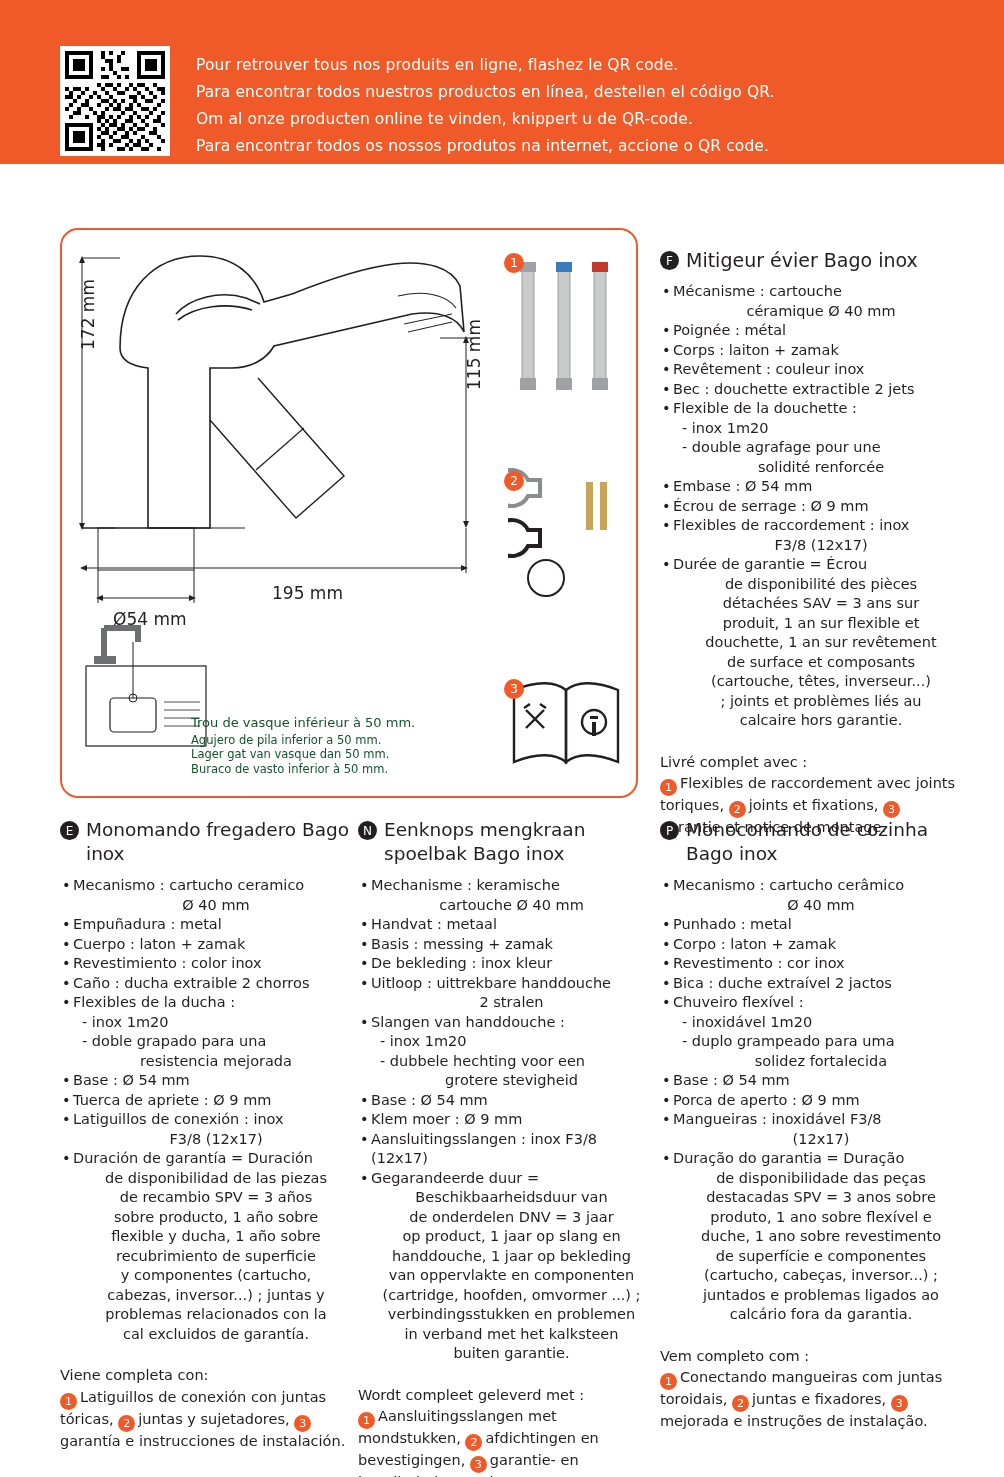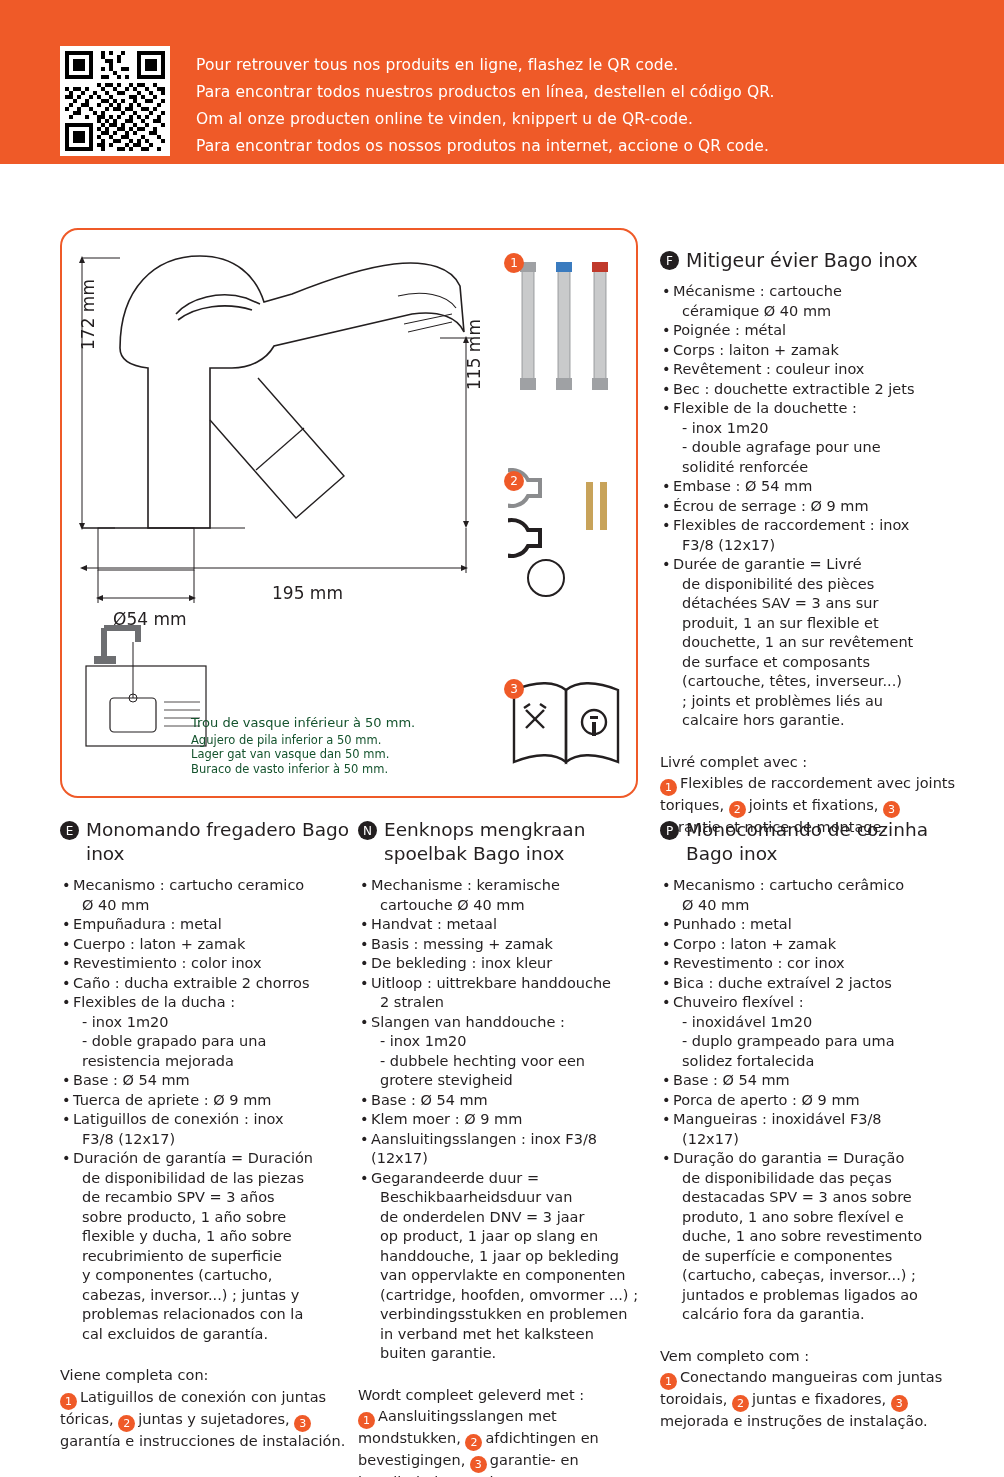--- a/index.html
+++ b/index.html
@@ -75,21 +75,21 @@
   }
   ul.specs { list-style:none; margin:0; padding:0; }
   ul.specs li {
     font-size:14.5px; line-height:19.5px; padding-left:13px; position:relative;
     margin-bottom:0;
   }
   ul.specs li.bullet::before {
     content:"•"; position:absolute; left:2px; top:0; color:#231f20;
   }
   ul.specs li.sub { padding-left:22px; }
-  ul.specs li.cont { padding-left:22px; }
+  ul.specs li.cont { padding-left:22px;text-align:center; }
   .livre { font-size:14.5px; line-height:19.5px; margin-top:22px; }
   .livre .lead { margin-bottom:2px; }
 
   
   .col-es { position:absolute; left:60px;  top:818px; width:290px; }
   .col-nl { position:absolute; left:358px; top:818px; width:285px; }
   .col-pt { position:absolute; left:660px; top:818px; width:300px; }
 
   .col-bottom .lang-title { font-size:18.5px; line-height:24px; }
 </style>
@@ -390,21 +390,21 @@
       <li class="bullet">Revêtement : couleur inox</li>
       <li class="bullet">Bec : douchette extractible 2 jets</li>
       <li class="bullet">Flexible de la douchette :</li>
       <li class="sub">- inox 1m20</li>
       <li class="sub">- double agrafage pour une</li>
       <li class="cont">  solidité renforcée</li>
       <li class="bullet">Embase : Ø 54 mm</li>
       <li class="bullet">Écrou de serrage : Ø 9 mm</li>
       <li class="bullet">Flexibles de raccordement : inox</li>
       <li class="cont">F3/8 (12x17)</li>
-      <li class="bullet">Durée de garantie = Livré</li>
+      <li class="bullet">Durée de garantie = Écrou</li>
       <li class="cont">de disponibilité des pièces</li>
       <li class="cont">détachées SAV = 3 ans sur</li>
       <li class="cont">produit, 1 an sur flexible et</li>
       <li class="cont">douchette, 1 an sur revêtement</li>
       <li class="cont">de surface et composants</li>
       <li class="cont">(cartouche, têtes, inverseur...)</li>
       <li class="cont">; joints et problèmes liés au</li>
       <li class="cont">calcaire hors garantie.</li>
     </ul>
   <div class="livre">

